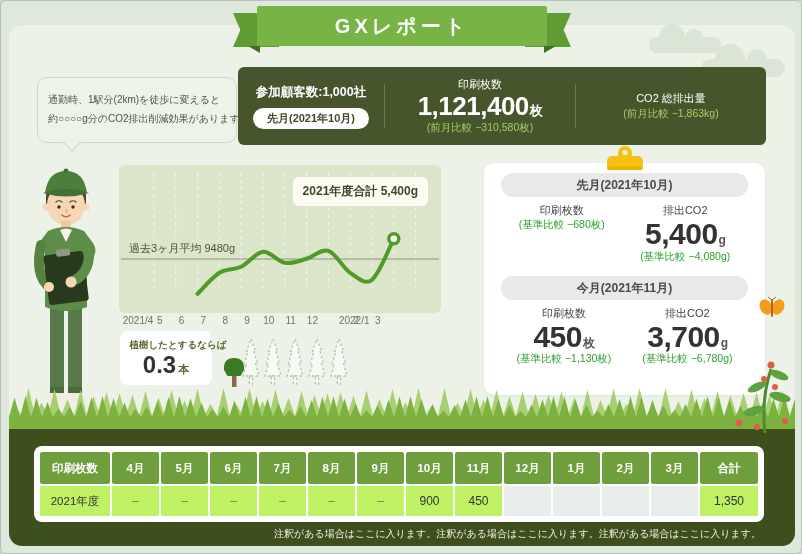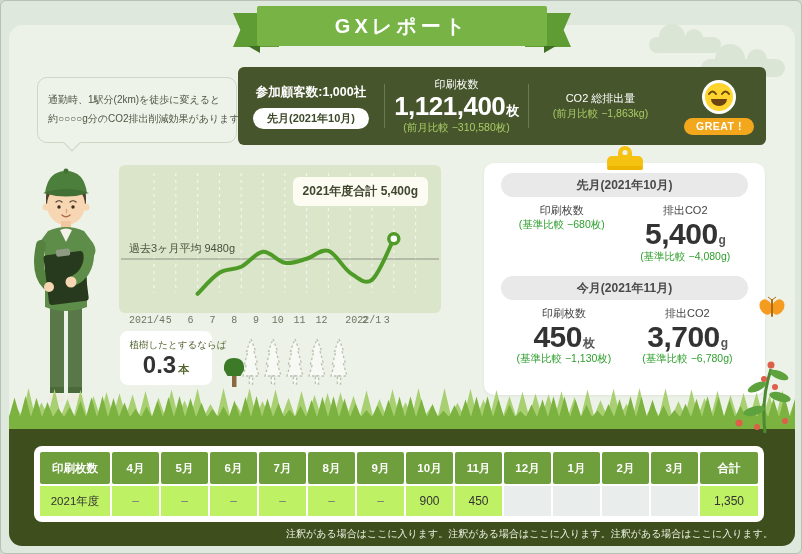--- a/index.html
+++ b/index.html
@@ -40,25 +40,25 @@
   .s-label{color:#fff;font-size:11px;}
   .s-value{color:#fff;font-size:26px;font-weight:bold;line-height:1.05;letter-spacing:-0.5px;}
   .s-unit{font-size:13px;font-weight:bold;margin-left:1px;}
   .s-comp{color:#a9cc67;font-size:10.5px;}
   .s-rating{width:94px;display:flex;flex-direction:column;align-items:center;gap:2px;}
   .badge{background:#f2a71d;color:#fff;font-size:10.5px;font-weight:bold;letter-spacing:.5px;padding:2.5px 12px;border-radius:10px;white-space:nowrap;}
   
   .chart{position:absolute;left:118px;top:164px;width:322px;height:148px;background:#dae5c9;border-radius:6px;}
   .avg-label{position:absolute;left:10px;top:76px;font-size:11px;color:#49513c;}
   .annot{position:absolute;right:13px;top:12px;background:#fcfcf2;border-radius:6px;padding:6px 10px;font-size:12px;font-weight:bold;color:#40462f;white-space:nowrap;}
-  .axis{position:absolute;left:111px;top:314px;width:322px;height:14px;font-family:Liberation Mono, monospace;}
+  .axis{position:absolute;left:102px;top:314px;width:322px;height:14px;}
   .axis span{position:absolute;transform:translateX(-50%);font-size:10px;color:#6e7562;white-space:nowrap;}
   
   .plantbox{position:absolute;left:119px;top:330px;width:92px;height:54px;background:#fff;border-radius:8px;display:flex;flex-direction:column;align-items:center;justify-content:center;gap:1px;}
-  .p-label{font-size:9.5px;color:#54652f;font-weight:normal;white-space:nowrap;padding-left:24px;}
+  .p-label{font-size:9.5px;color:#54652f;font-weight:bold;white-space:nowrap;padding-left:24px;}
   .p-value{font-size:24px;font-weight:bold;color:#333;line-height:1;}
   .p-unit{font-size:11px;color:#54652f;font-weight:bold;margin-left:2px;}
   .trees{position:absolute;left:212px;top:330px;}
   .dt{fill:rgba(255,255,255,.55);stroke:#b7c2ab;stroke-width:1.3;stroke-dasharray:2.5 2.3;}
   
   .clip{position:absolute;left:604px;top:143px;z-index:3;}
   .panel{position:absolute;left:483px;top:162px;width:281px;height:232px;background:#fff;border-radius:10px;box-shadow:0 1px 3px rgba(60,80,40,.08);padding:10px 17px 0 17px;z-index:2;}
   .m-pill{height:24px;line-height:24px;background:#e9e9e9;border-radius:12px;text-align:center;font-size:12px;font-weight:bold;color:#4a4a4a;}
   .m-pill.second{margin-top:12px;}
   .m-row{display:flex;justify-content:space-around;margin-top:6px;}
@@ -74,21 +74,21 @@
   .grass{position:absolute;left:8px;top:382px;z-index:3;}
   .darkband{position:absolute;left:8px;top:428px;width:786px;height:117px;background:#3e4e1d;border-radius:0 0 13px 13px;z-index:3;}
   
   .tablecard{position:absolute;left:33px;top:445px;width:730px;background:#fff;border-radius:8px;padding:4px;z-index:4;}
   table{border-collapse:separate;border-spacing:2px;width:100%;table-layout:fixed;}
   th{background:#6f9e3d;color:#fff;font-size:11.5px;font-weight:bold;height:32px;border-radius:2px;}
   td{background:#bef264;text-align:center;font-size:12px;color:#333;height:30px;}
   td.rl{font-size:11.5px;}
   td.empty{background:#e9edec;}
   td.dash{color:#777;}
-  .footnote{position:absolute;right:28px;top:526px;font-size:10px;color:#eef2e4;z-index:4;}
+  .footnote{position:absolute;right:40px;top:526px;font-size:10px;color:#eef2e4;z-index:4;}
 </style>
 </head>
 <body>
 
 <div class="screen">
   <div class="card"></div>
   <div class="cloud c1"></div>
   <div class="cloud c2"></div>
 
   <div>
@@ -146,29 +146,20 @@
     <div class="s-stat">
       <div class="s-label">印刷枚数</div>
       <div class="s-value"><span>1,121,400</span><span class="s-unit">枚</span></div>
       <div class="s-comp">(前月比較 −310,580枚)</div>
     </div>
     <div class="s-div"></div>
     <div class="s-stat">
       <div class="s-label">CO2 総排出量</div>
       <div class="s-comp">(前月比較 −1,863kg)</div>
     </div>
-    <div class="s-rating">
-      <svg width="38" height="38" viewBox="0 0 38 38">
-        <circle cx="19" cy="19" r="15.5" fill="#ffd42e" stroke="#fff" stroke-width="3"></circle>
-        <path d="M9,16 Q12.5,11 16,16" stroke="#6b4a12" stroke-width="2" fill="none" stroke-linecap="round"></path>
-        <path d="M22,16 Q25.5,11 29,16" stroke="#6b4a12" stroke-width="2" fill="none" stroke-linecap="round"></path>
-        <path d="M11,21 a8,7 0 0 0 16,0 z" fill="#6b4212"></path>
-      </svg>
-      <div class="badge">GREAT !</div>
-    </div>
   </div>
 
   <div class="chart">
     <svg id="chart-svg" width="322" height="148">
         <line x1="35" y1="8" x2="35" y2="128" stroke="#ffffff" stroke-width="1.2" stroke-dasharray="3 4" opacity="0.65"></line>
         <line x1="56.8" y1="8" x2="56.8" y2="128" stroke="#ffffff" stroke-width="1.2" stroke-dasharray="3 4" opacity="0.65"></line>
         <line x1="78.6" y1="8" x2="78.6" y2="128" stroke="#ffffff" stroke-width="1.2" stroke-dasharray="3 4" opacity="0.65"></line>
         <line x1="100.4" y1="8" x2="100.4" y2="128" stroke="#ffffff" stroke-width="1.2" stroke-dasharray="3 4" opacity="0.65"></line>
         <line x1="122.2" y1="8" x2="122.2" y2="128" stroke="#ffffff" stroke-width="1.2" stroke-dasharray="3 4" opacity="0.65"></line>
         <line x1="144" y1="8" x2="144" y2="128" stroke="#ffffff" stroke-width="1.2" stroke-dasharray="3 4" opacity="0.65"></line>

